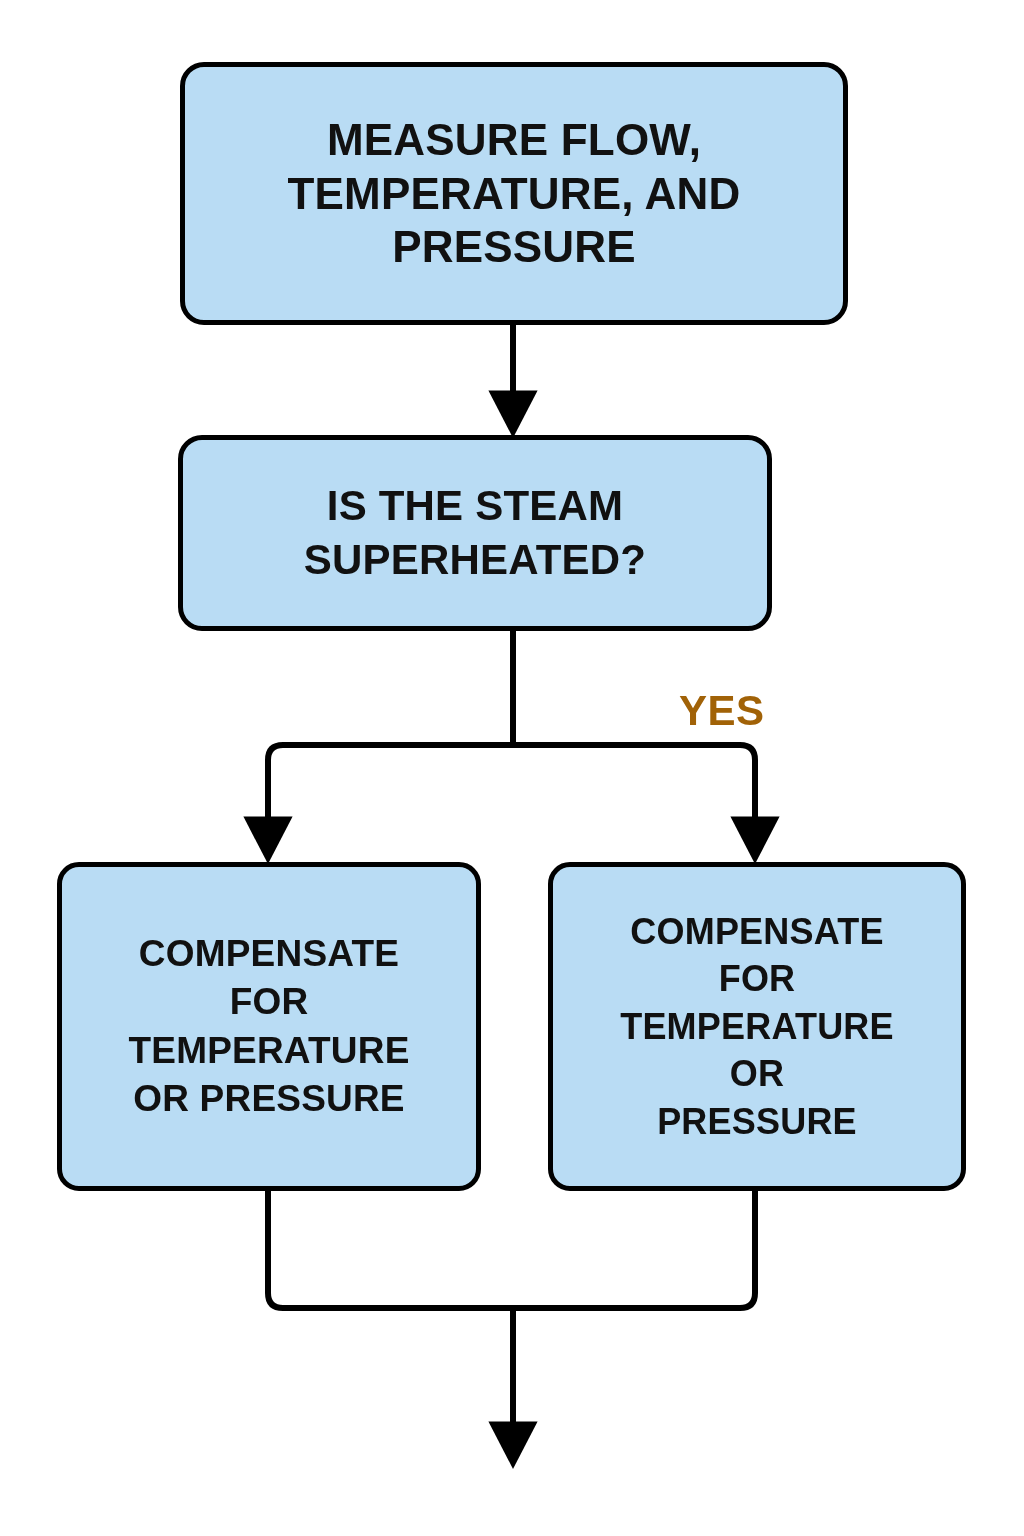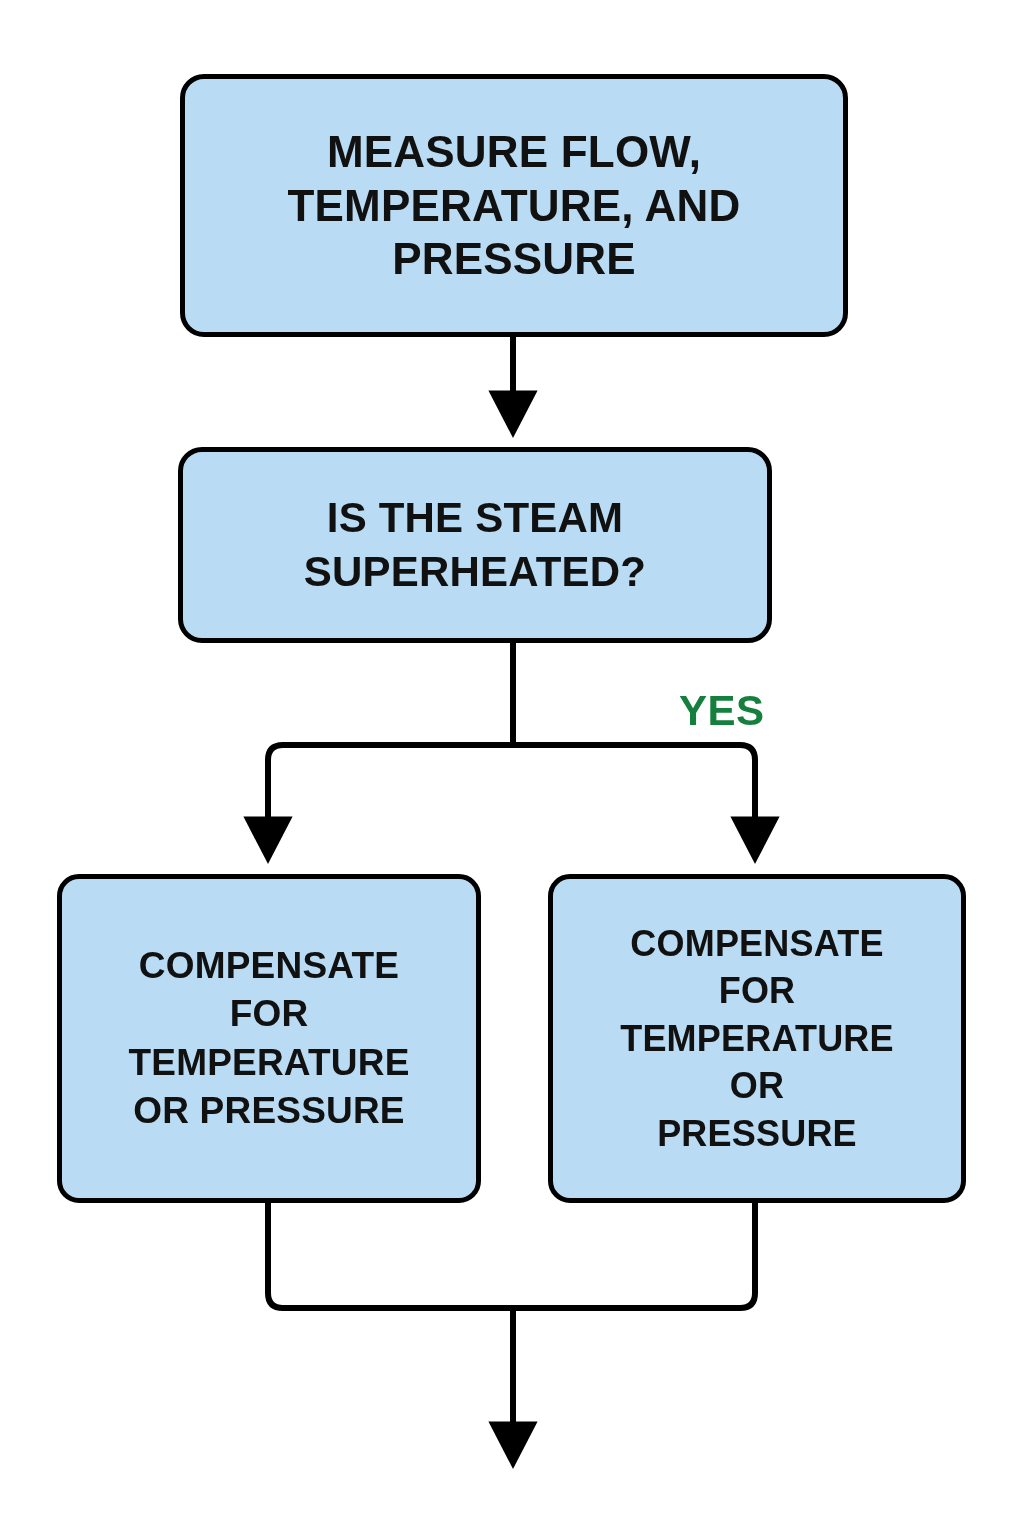--- a/index.html
+++ b/index.html
@@ -30,21 +30,20 @@
   .node {
     position: absolute;
     box-sizing: border-box;
     background: #b9dcf4;
     border: 5px solid #000000;
     border-radius: 22px;
     display: flex;
     align-items: center;
     justify-content: center;
     text-align: center;
-    margin-top: 12px;
   }
   .node-label {
     font-weight: bold;
     color: #111111;
     letter-spacing: 0.2px;
     line-height: 1.18;
     white-space: pre-line;
     padding: 0 14px;
   }
   #node-measure {
@@ -88,21 +87,21 @@
     border-radius: 22px;
   }
   #node-compensate-right .node-label {
     font-size: 36px;
     line-height: 1.32;
   }
   .edge-label {
     position: absolute;
     font-size: 42px;
     font-weight: bold;
-    color: #15803d;
+    color: #a16207;
     letter-spacing: 0.5px;
     text-align: center;
   }
   #label-yes {
     left: 679px;
     top: 687px;
   }
 </style>
 </head>
 <body>

